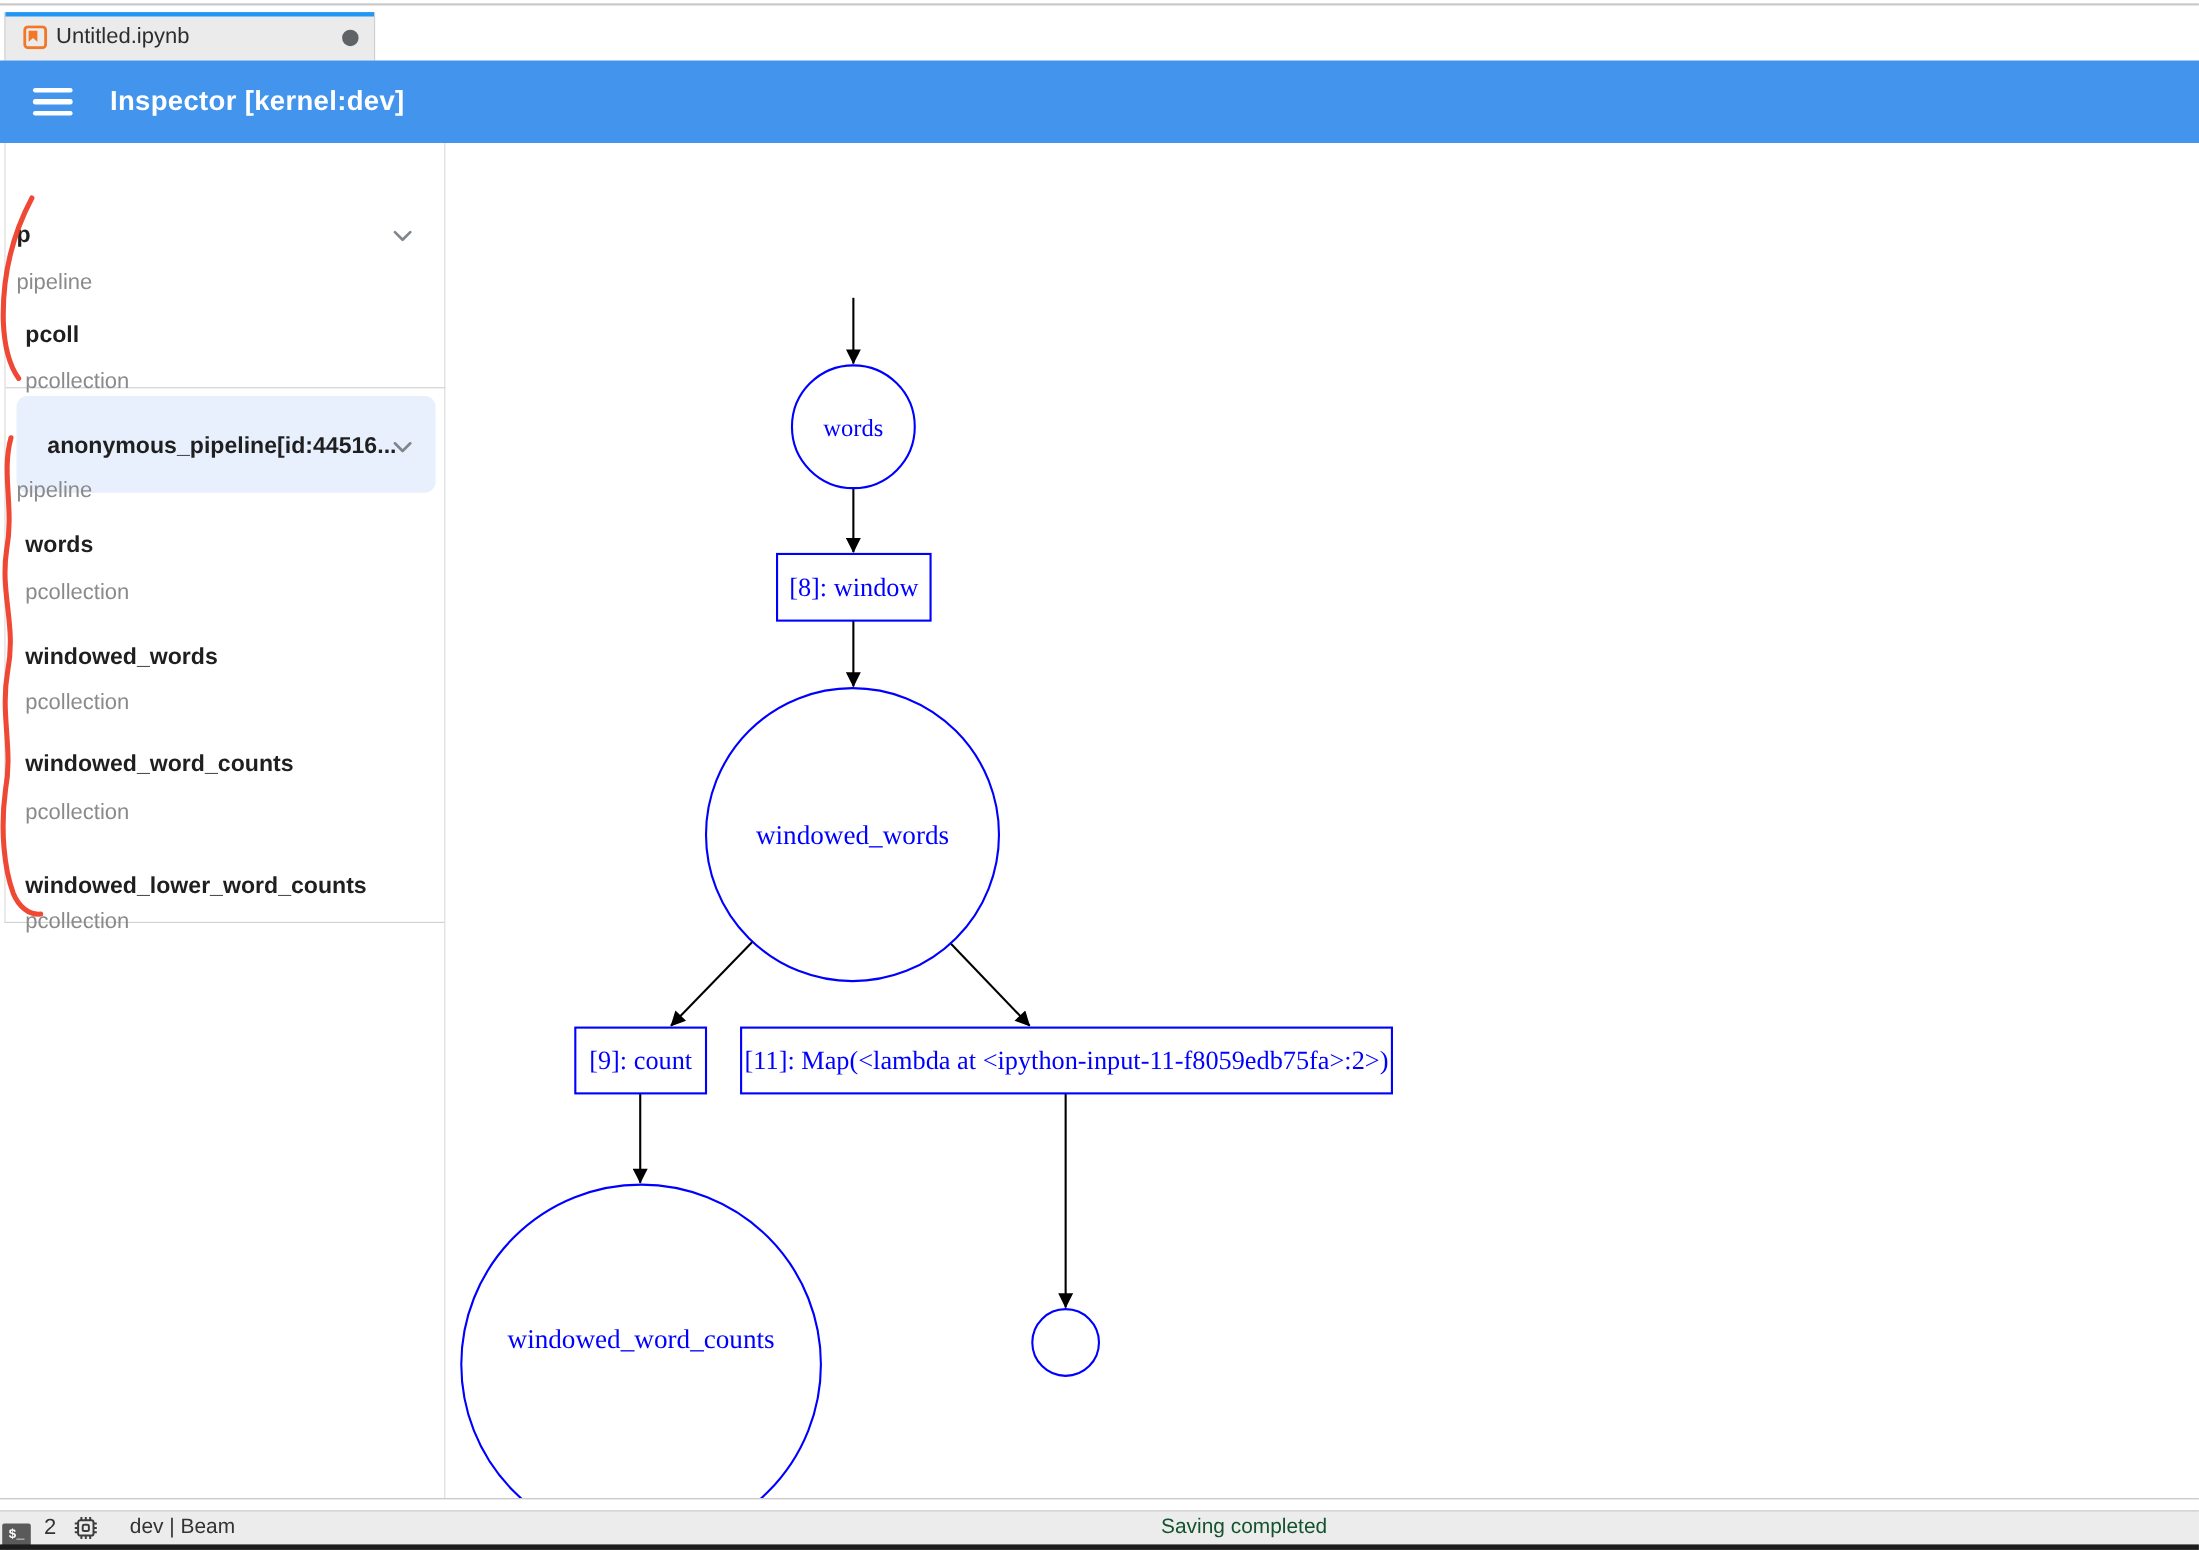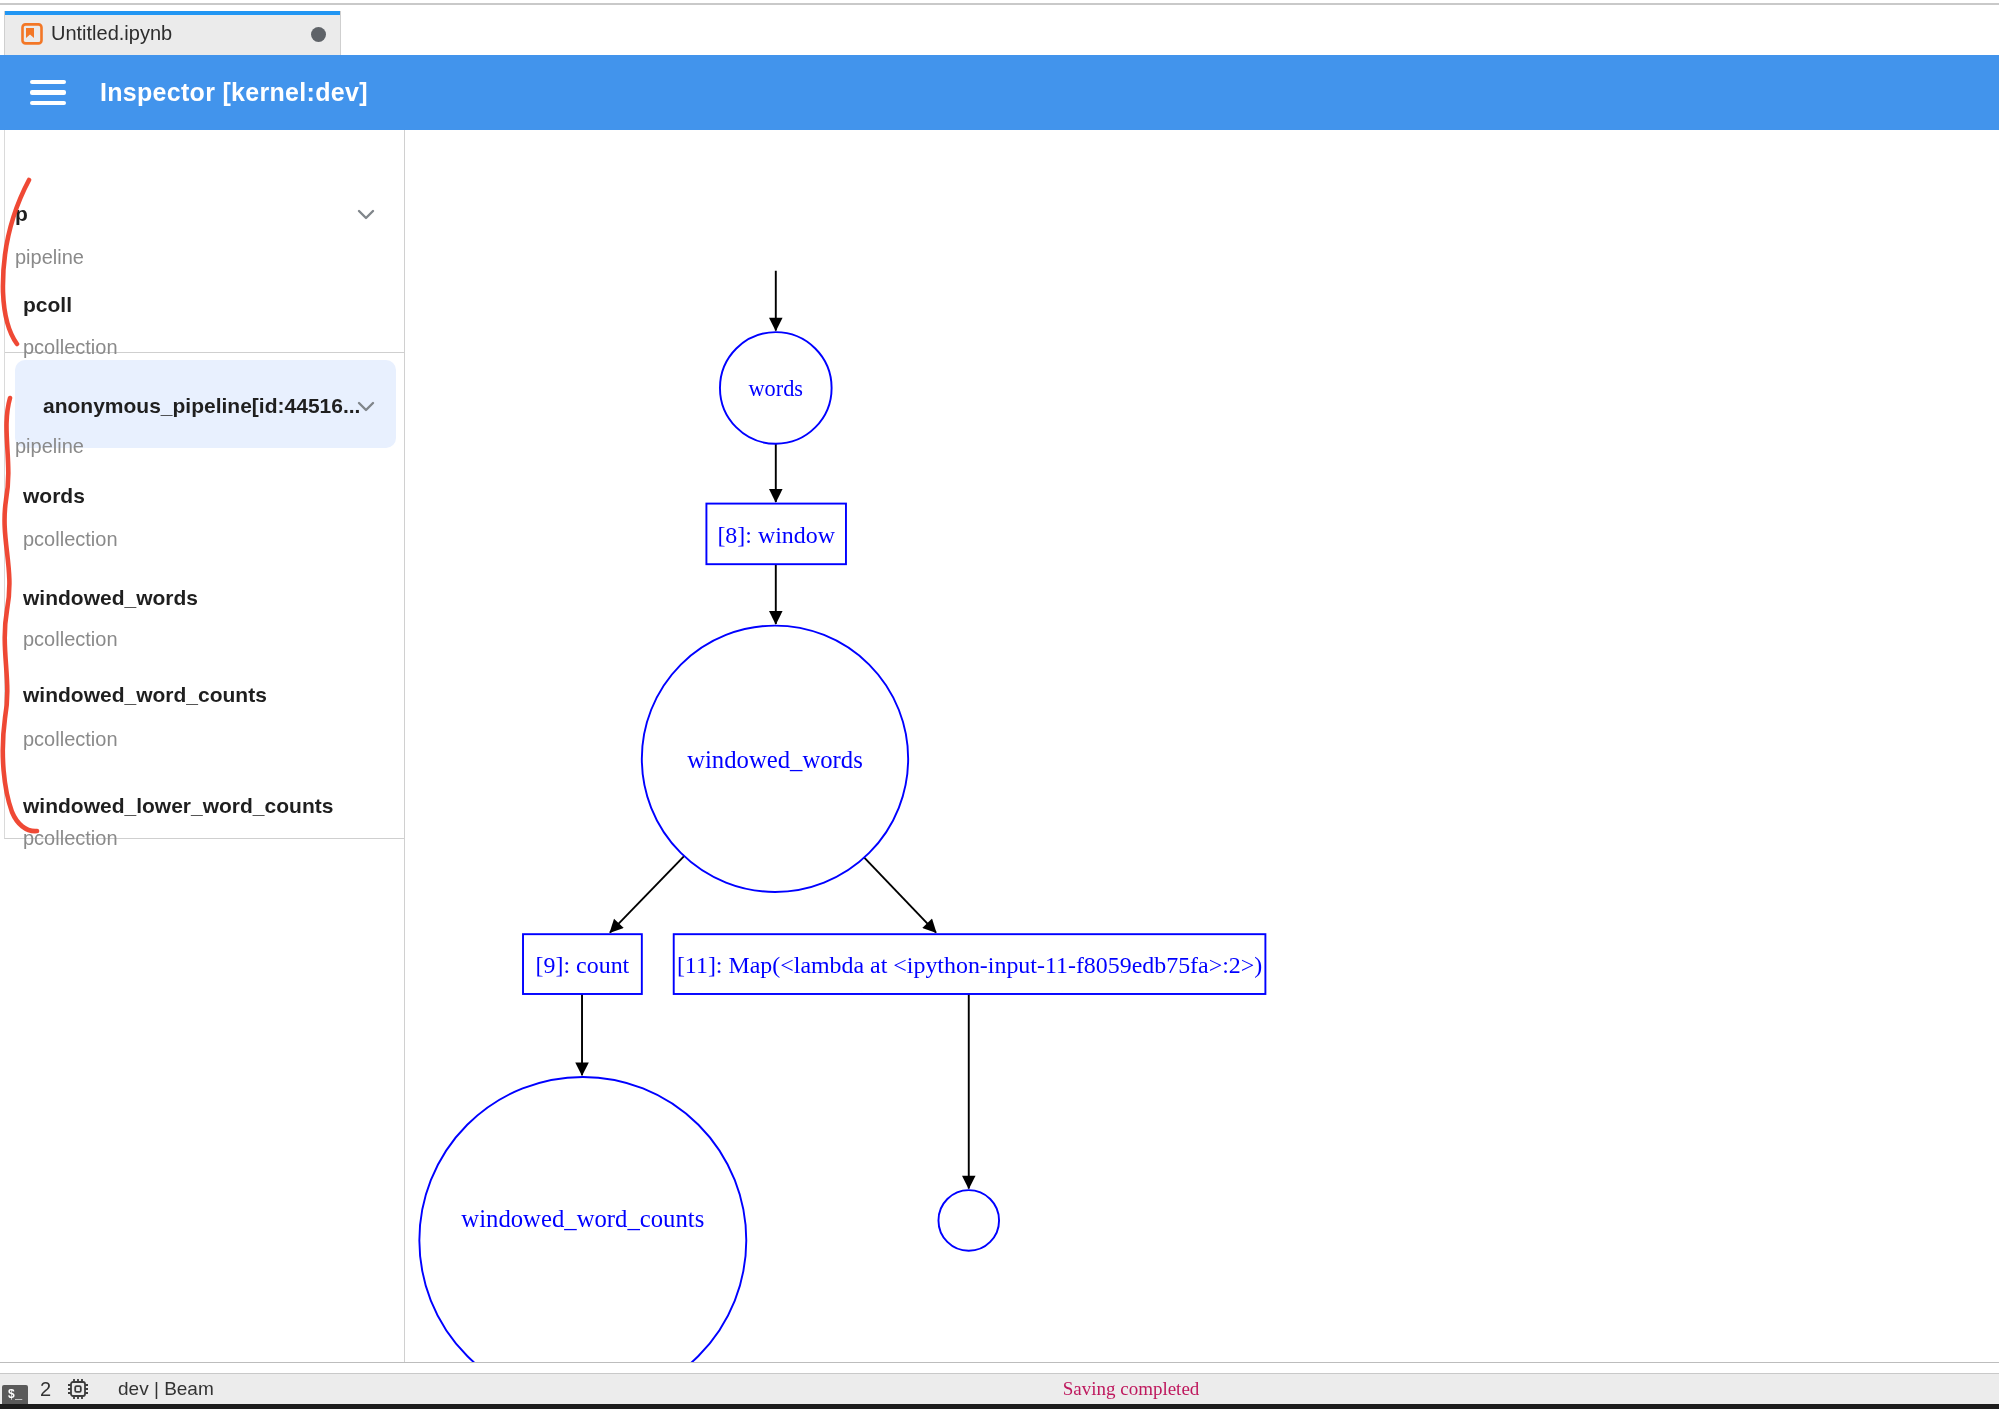--- a/index.html
+++ b/index.html
@@ -39,21 +39,21 @@
   
   .graph-area{position:absolute;left:405px;top:130px;width:1594px;height:1232px;background:#ffffff;overflow:hidden;}
   
   .content-bottomline{position:absolute;left:0;top:1362px;width:1999px;height:1px;background:#bdbdbd;}
   .statusbar{position:absolute;left:0;top:1373px;width:1999px;height:31px;background:#ececec;border-top:1px solid #c9c9c9;box-sizing:border-box;}
   .term-icon{position:absolute;left:2px;top:11px;width:26px;height:21px;background:#5a5a5a;border-radius:2px;color:#ffffff;
     font-family:"Liberation Mono",monospace;font-size:12px;font-weight:700;line-height:21px;text-align:center;}
   .sb-count{position:absolute;left:40px;top:50%;transform:translateY(-50%);font-size:20px;color:#333;}
   .chip-icon{position:absolute;left:66px;top:50%;transform:translateY(-50%);width:24px;height:24px;}
   .kernel-status{position:absolute;left:118px;top:50%;transform:translateY(-50%);font-size:19px;color:#333;}
-  .save-msg{position:absolute;left:1131px;top:50%;transform:translate(-50%,-50%);font-size:19px;color:#be185d;font-family:Liberation Serif, serif;}
+  .save-msg{position:absolute;left:1131px;top:50%;transform:translate(-50%,-50%);font-size:19px;color:#14532d;}
   .window-bottom{position:absolute;left:0;top:1404px;width:1999px;height:5px;background:#1c1c1c;}
   
   .annotation{position:absolute;left:0;top:0;pointer-events:none;z-index:50;}
 </style>
 </head>
 <body>
 
 <div class="tabbar">
   <div class="tabbar-topline"></div>
 

